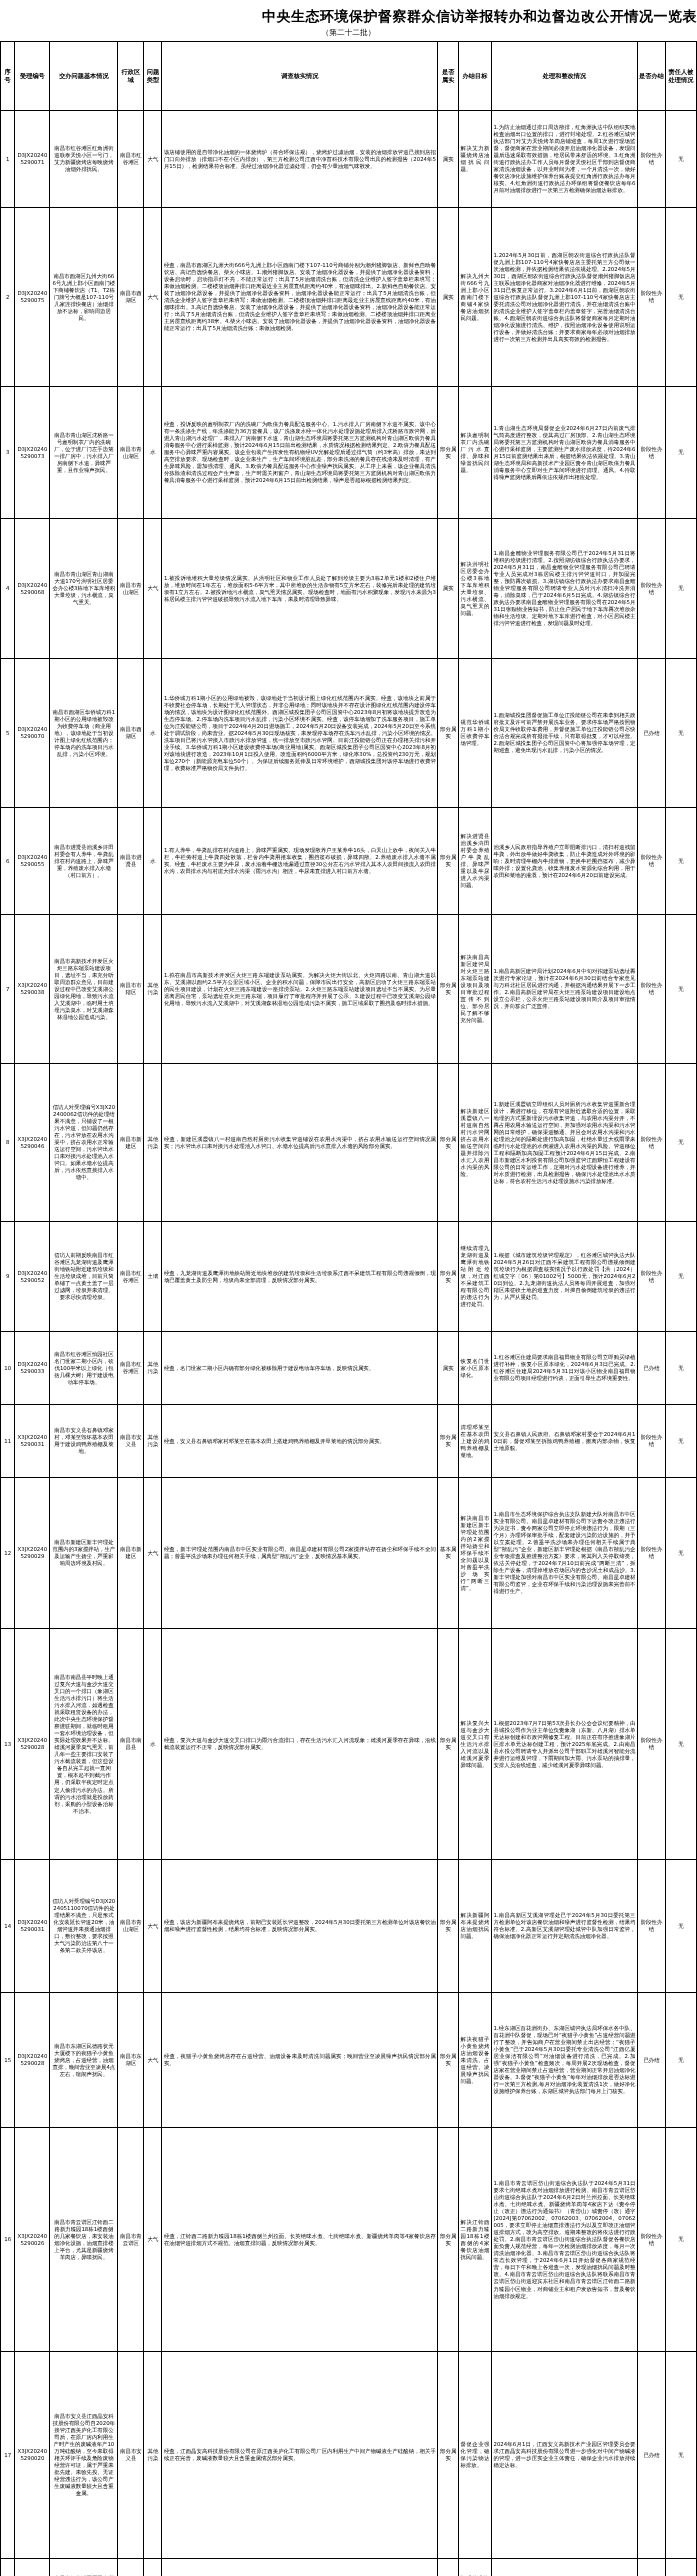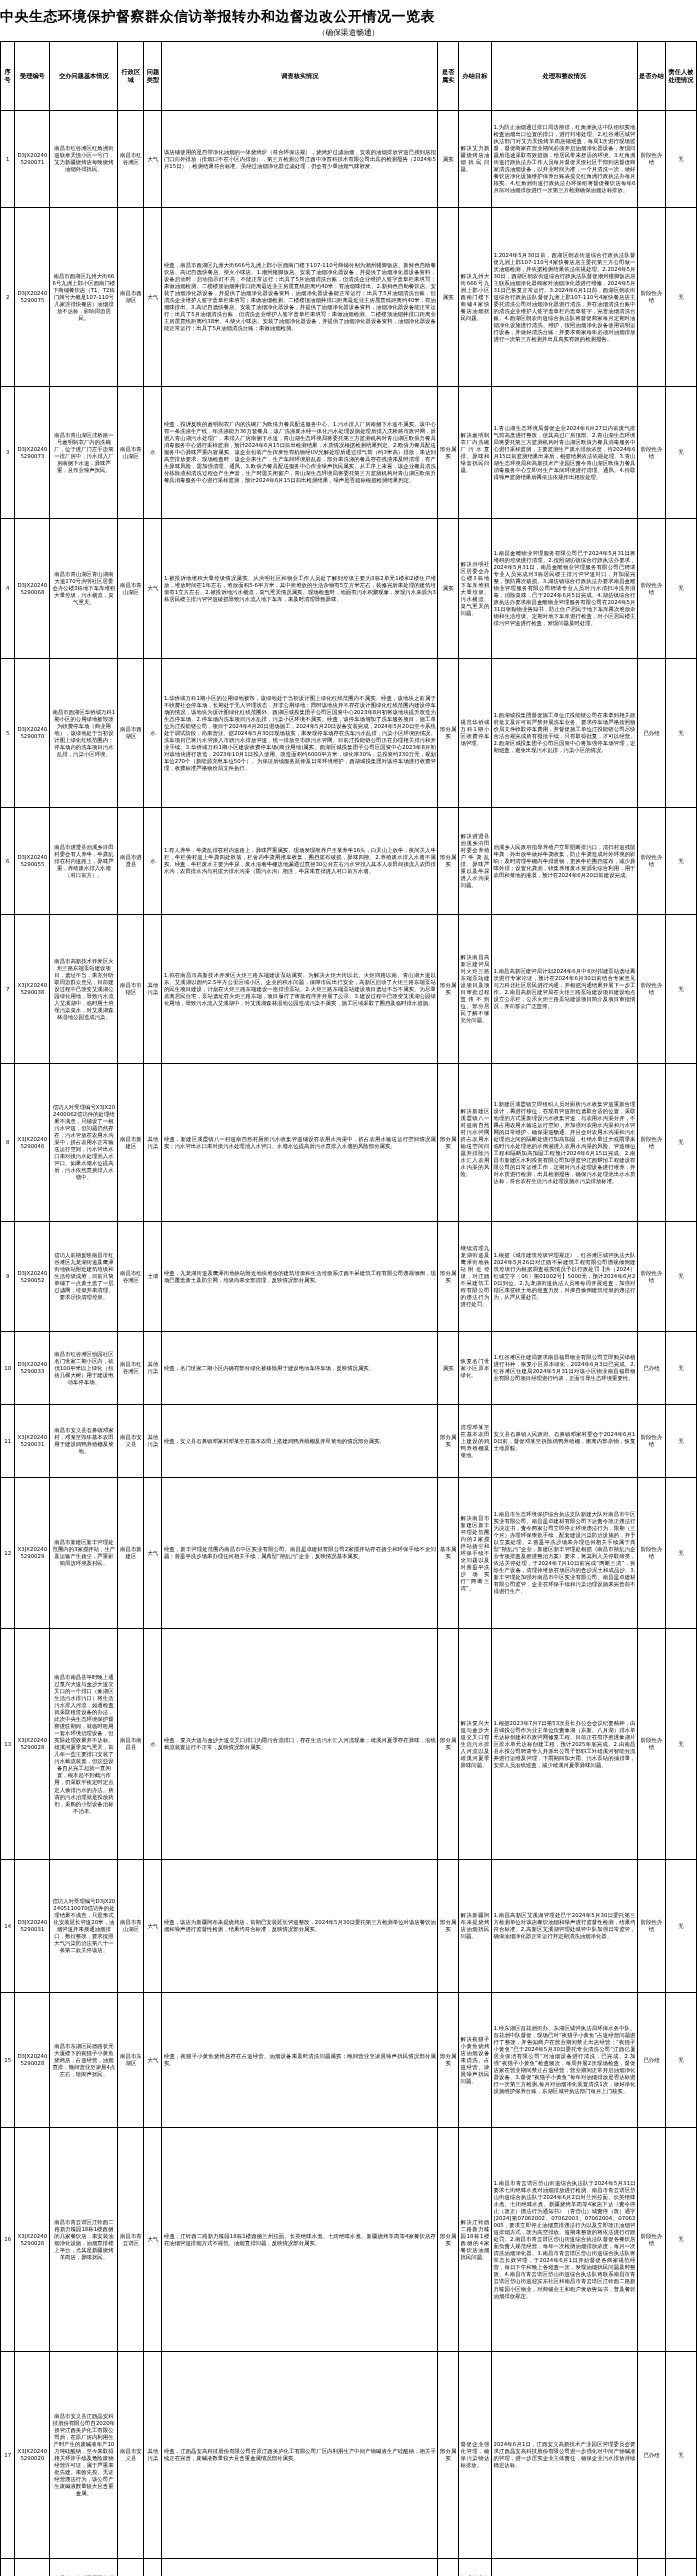--- a/index.html
+++ b/index.html
@@ -1,21 +1,22 @@
 <!DOCTYPE html>
 <html style="font-size:8.2px"><head>
 <meta charset="utf-8">
 <style>
   html,body{margin:0;padding:0;background:#ffffff;color:#000;}
   body{font-family:"DejaVu Sans","Liberation Sans",sans-serif;width:697px;}
   .page{width:697px;}
   .doc-title{
-    text-align:left;font-weight:bold;font-size:14px;line-height:1.2;
+    text-align:right;font-weight:bold;font-size:14px;line-height:1.2;
     padding-top:8.2px;letter-spacing:0.5px;
     font-family:"DejaVu Serif","Liberation Serif",serif;
+    margin-left:48px;
   }
   .doc-subtitle{
     text-align:center;font-size:7.7px;line-height:1.2;margin-top:3.1px;margin-bottom:4.1px;
     font-family:"DejaVu Serif","Liberation Serif",serif;
   }
   table.grid{
     border-collapse:collapse;table-layout:fixed;width:697px;
   }
   table.grid th, table.grid td{
     border:0.5px solid #000;
@@ -34,21 +35,21 @@
     text-align:center;
   }
   td.c-problem{text-align:center;}
   td.c-investigation, td.c-rectification, td.c-target{text-align:left;text-align:justify;}
 </style>
 </head>
 <body>
 
 <div class="page">
   <div class="doc-title">中央生态环境保护督察群众信访举报转办和边督边改公开情况一览表</div>
-  <div class="doc-subtitle">（确保渠道畅通）</div>
+  <div class="doc-subtitle">（第二十二批）</div>
   <table class="grid">
     <colgroup>
         <col style="width: 14.4px;">
         <col style="width: 35px;">
         <col style="width: 68px;">
         <col style="width: 26px;">
         <col style="width: 18px;">
         <col style="width: 276px;">
         <col style="width: 20.6px;">
         <col style="width: 33px;">

